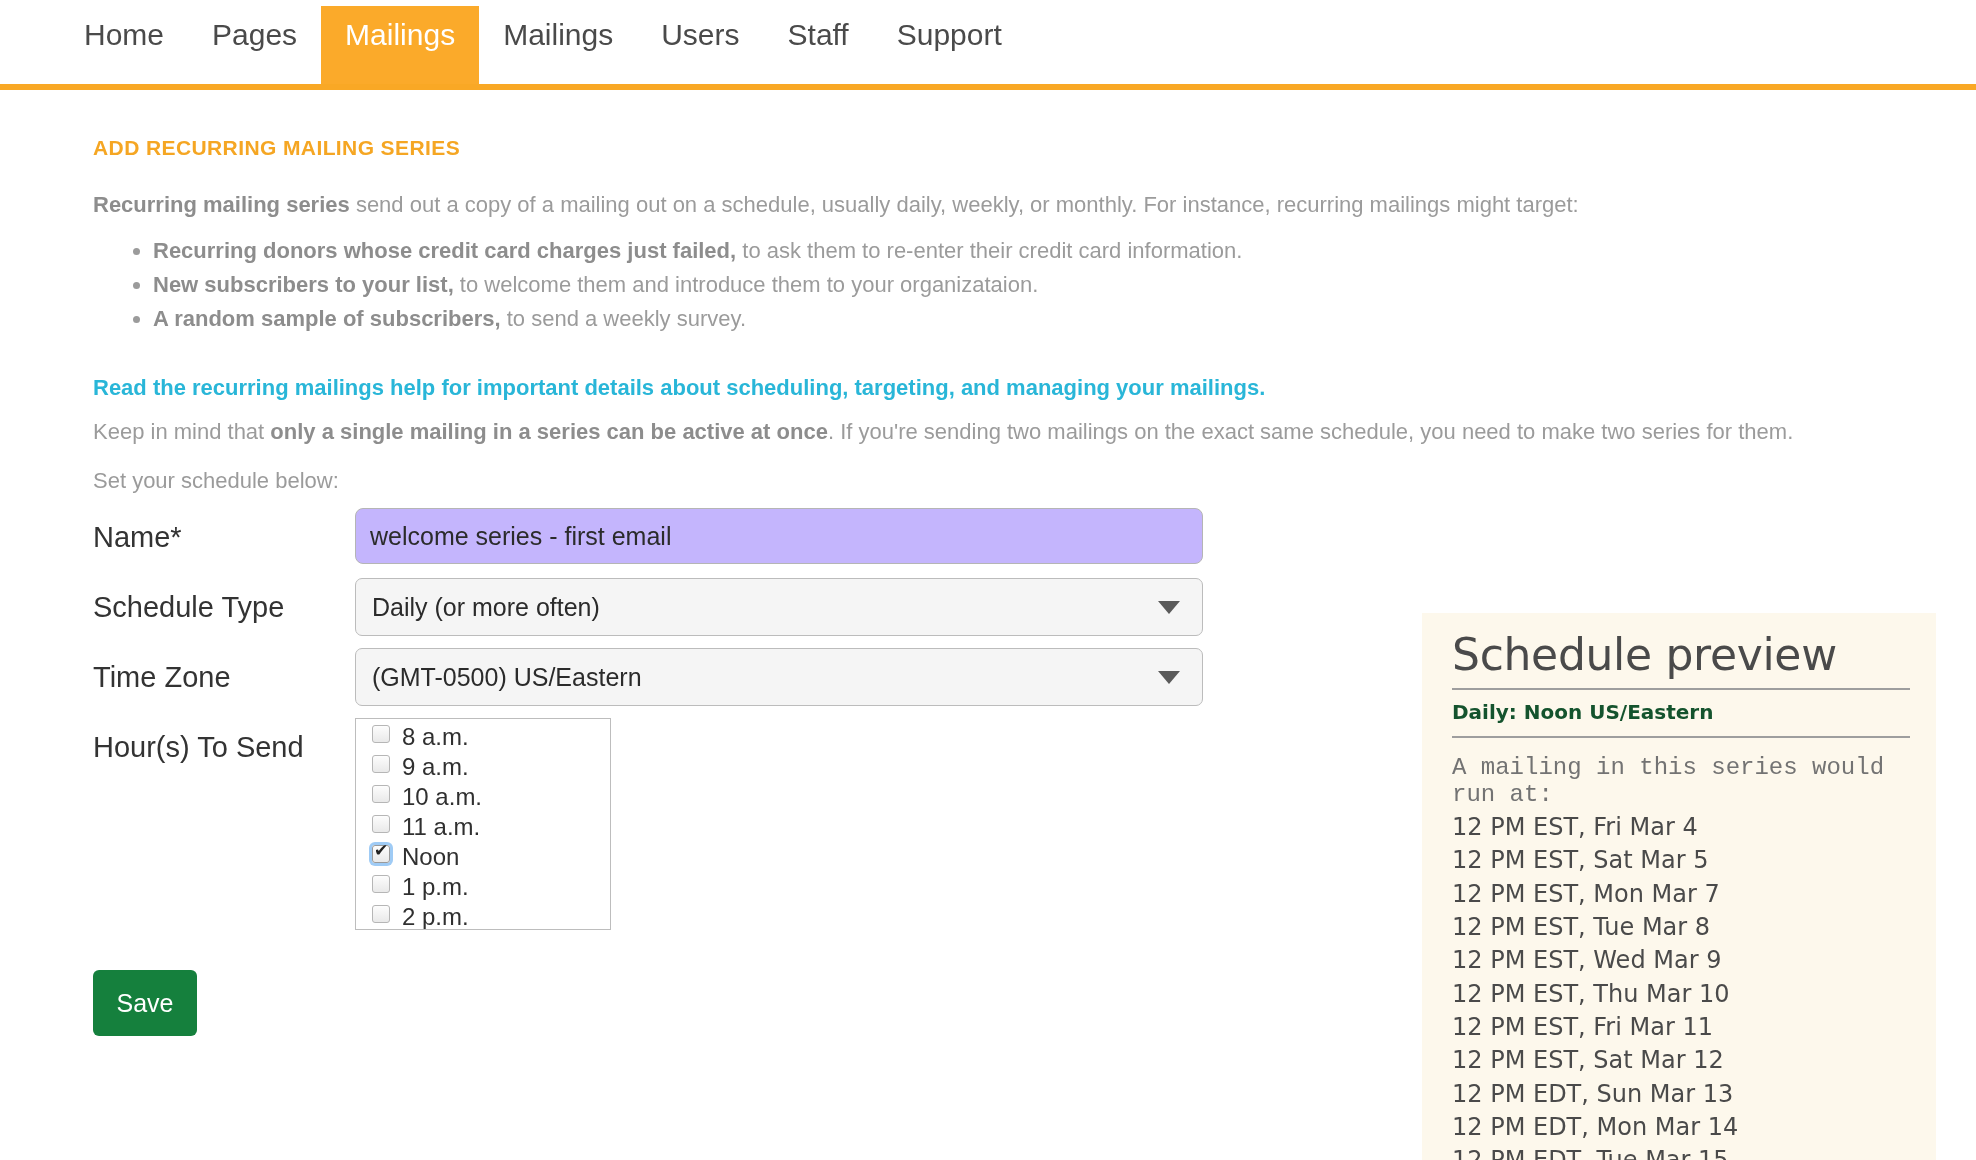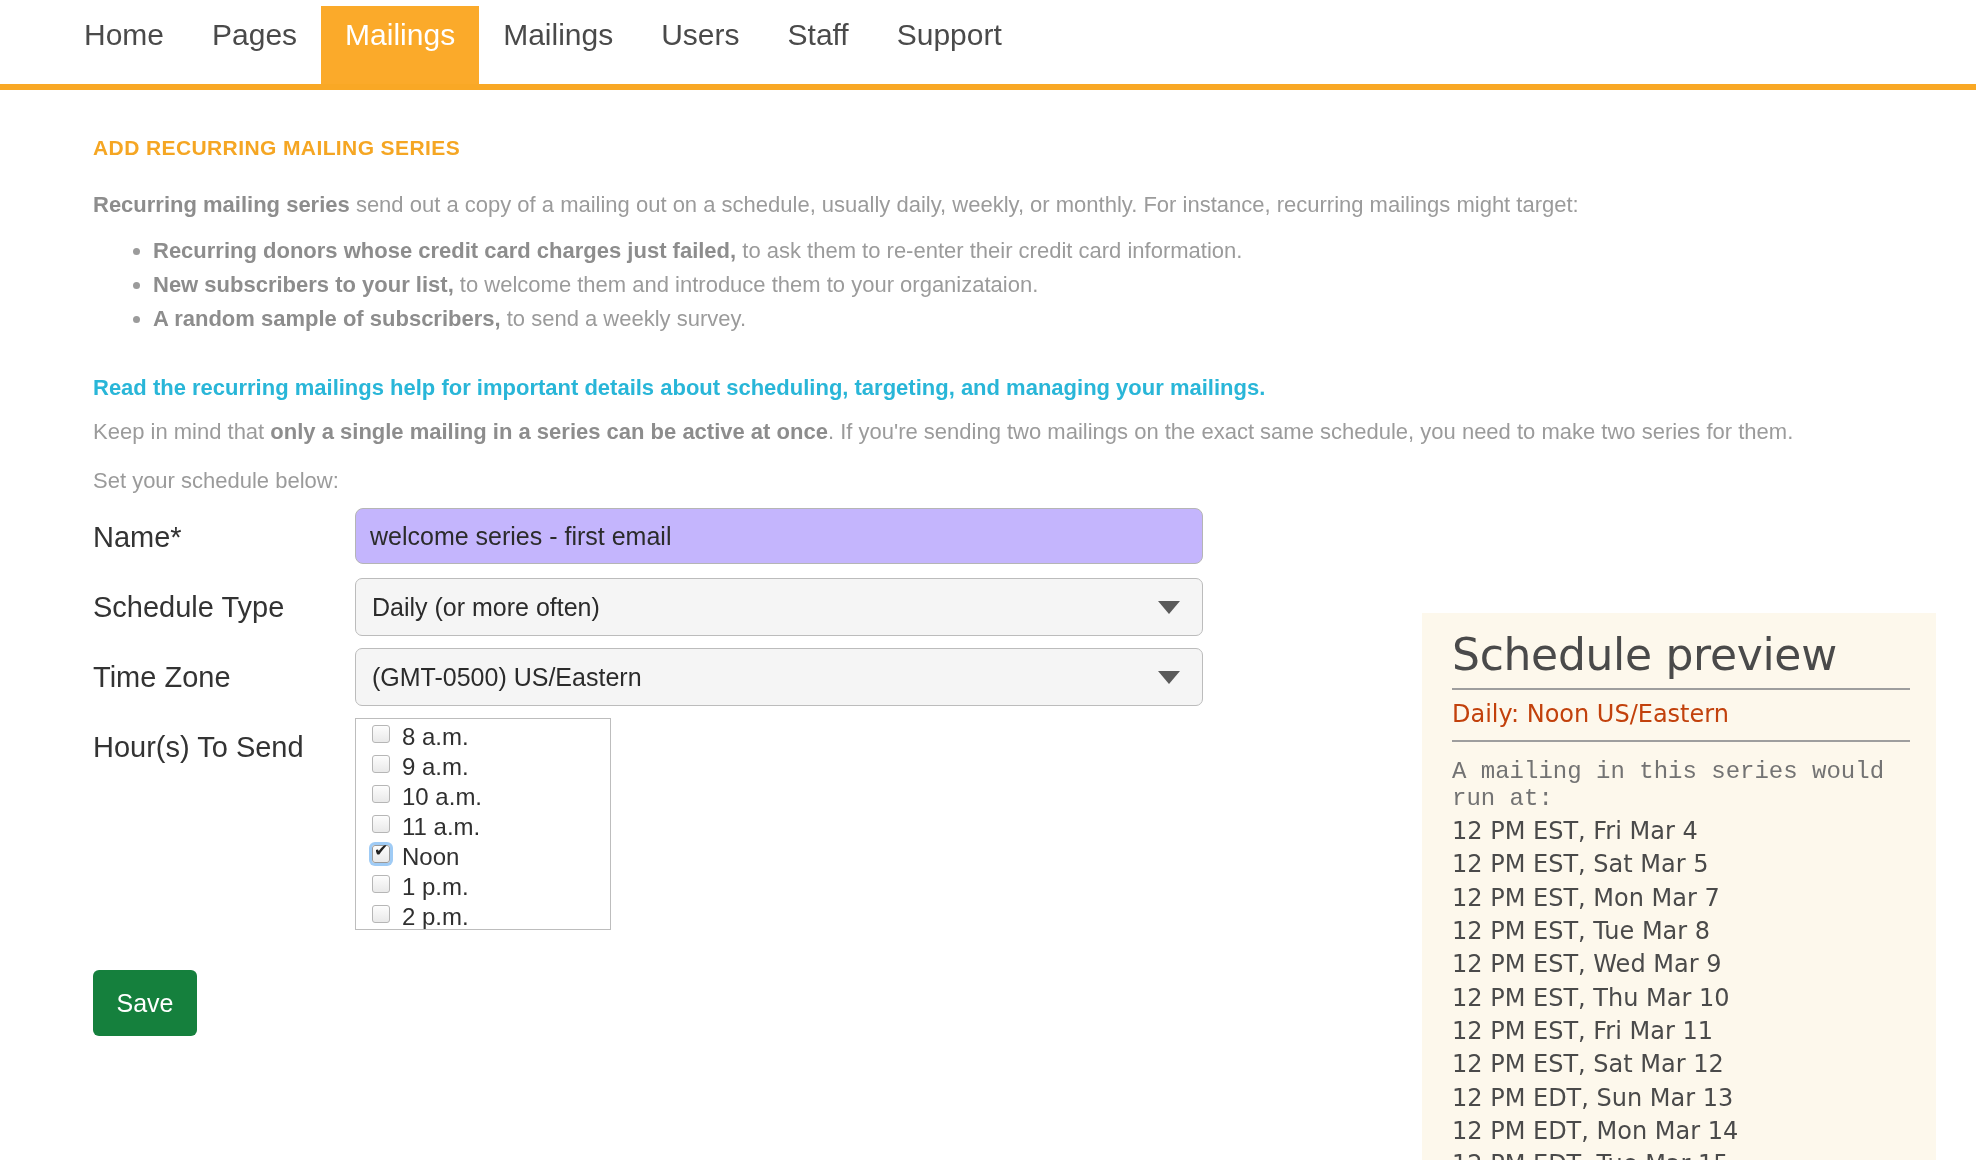--- a/index.html
+++ b/index.html
@@ -230,23 +230,23 @@
     font-weight: normal;
     color: #4a4a4a;
     letter-spacing: -0.3px;
     line-height: 1.25;
     padding-bottom: 6px;
     border-bottom: 2px solid #9e9e9e;
     font-family: "DejaVu Sans", sans-serif;
     font-stretch: normal;
   }
   .preview .schedsummary {
-    font-size: 24px;
-    font-weight: normal;
-    color: #c2410c;
+    font-size: 20px;
+    font-weight: bold;
+    color: #14532d;
     padding: 10px 0 12px 0;
     border-bottom: 2px solid #9e9e9e;
     font-family: "DejaVu Sans", sans-serif;
   }
   .preview .introline {
     font-size: 24px;
     color: #737373;
     margin: 16px 0 0 0;
     font-family: Liberation Mono, monospace;
   }

